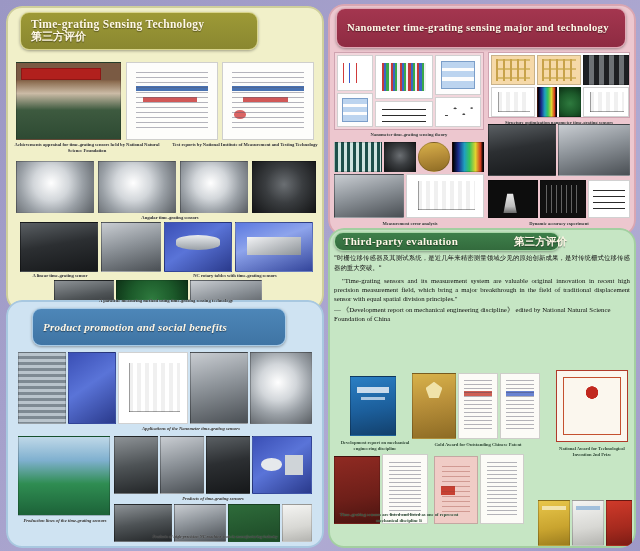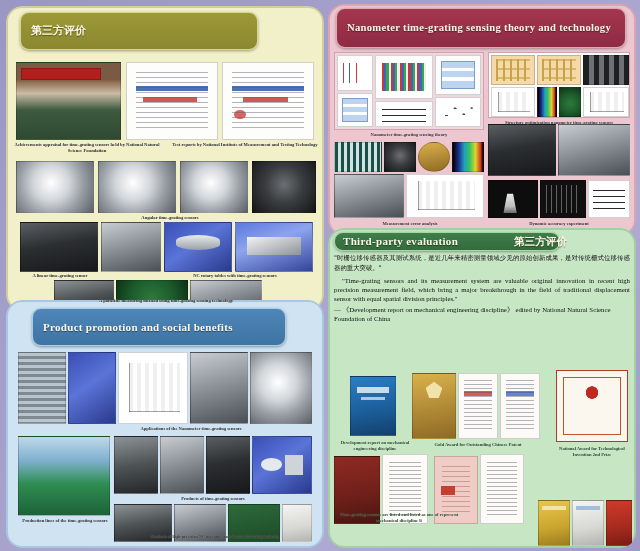--- a/index.html
+++ b/index.html
@@ -155,20 +155,21 @@
   .q-en { font-size:6.8px; line-height:1.34; text-align:justify; margin-top:3px; }
   .q-en2 { font-size:6.8px; line-height:1.34; margin-top:1px; }
 </style>
 </head>
 <body>
 
 <div class="panel" id="p-tl" style="left:6px; top:6px; width:318px; height:305px;">
   <div class="panel-inner"></div>
 
   <div class="ttl" style="left:14px; top:6px; width:238px; height:38px;">
+    <span class="en" style="font-size:11.5px;">Time-grating  Sensing  Technology</span>
     <span class="cn" style="font-size:11px;">第三方评价</span>
   </div>
 
   <div class="ph tx-meeting" style="left:10px; top:56px; width:105px; height:78px;"></div>
   <div class="ph tx-doc" style="left:120px; top:56px; width:92px; height:78px;">
     <i style="left:10%; top:30%; width:80%; height:7%; background:#1a4fa0; opacity:.8;"></i>
     <i style="left:18%; top:45%; width:60%; height:6%; background:#c02020; opacity:.75;"></i>
   </div>
   <div class="ph tx-doc" style="left:216px; top:56px; width:92px; height:78px;">
     <i style="left:10%; top:30%; width:80%; height:7%; background:#1a4fa0; opacity:.8;"></i>
@@ -195,21 +196,21 @@
   </div>
   <div class="cap" style="left:8px; top:267px; width:92px;">A linear time-grating sensor</div>
   <div class="cap" style="left:146px; top:267px; width:166px;">NC rotary tables with time-grating sensors</div>
 
   <div class="ph tx-mach2" style="left:48px; top:274px; width:60px; height:34px;"></div>
   <div class="ph tx-green-gear" style="left:110px; top:274px; width:72px; height:34px;"></div>
   <div class="ph tx-lab" style="left:184px; top:274px; width:72px; height:34px;"></div>
   <div class="cap" style="left:40px; top:292px; width:240px; z-index:7;">A parasitic measuring method using time-grating sensing technology</div>
 </div>
 
-<div class="panel" id="p-bl" style="left:6px; top:300px; width:318px; height:248px;">
+<div class="panel" id="p-bl" style="left:6px; top:300px; width:318px; height:248px;font-style:italic;">
   <div class="panel-inner"></div>
 
   <div class="ttl" style="left:26px; top:8px; width:254px; height:38px;">
     <span class="en" style="font-size:11px;">Product promotion and social benefits</span>
   </div>
 
   <div class="ph tx-shelf" style="left:12px; top:52px; width:48px; height:72px;"></div>
   <div class="ph tx-blue" style="left:62px; top:52px; width:48px; height:72px;"></div>
   <div class="ph tx-chart" style="left:112px; top:52px; width:70px; height:72px;"></div>
   <div class="ph tx-lab" style="left:184px; top:52px; width:58px; height:72px;"></div>
@@ -232,21 +233,21 @@
   <div class="ph tx-whitebk" style="left:276px; top:204px; width:30px; height:38px;"></div>
   <div class="cap sm" style="left:104px; top:234px; width:210px; z-index:7;">Products of  high-precision NC machine tools in manufacturing industry</div>
 
   <div class="cap" style="left:14px; top:218px; width:90px;">Production lines of the time-grating sensors</div>
 </div>
 
 <div class="panel" id="p-tr" style="left:328px; top:4px; width:308px; height:232px;">
   <div class="panel-inner"></div>
 
   <div class="ttl" style="left:8px; top:4px; width:290px; height:40px;">
-    <span class="en" style="font-size:10.6px;">Nanometer time-grating sensing theory and technology</span>
+    <span class="en" style="font-size:10.6px;">Nanometer time-grating sensing major and technology</span>
 
   </div>
 
   <div class="pink-box" style="left:6px; top:48px; width:150px; height:78px;">
     <div class="ph tx-sine" style="left:2px; top:2px; width:36px; height:36px;"></div>
     <div class="ph tx-flow" style="left:2px; top:40px; width:36px; height:34px;"></div>
     <div class="ph tx-bars" style="left:40px; top:2px; width:58px; height:44px;"></div>
     <div class="ph tx-lines" style="left:40px; top:48px; width:58px; height:26px;"></div>
     <div class="ph tx-flow" style="left:100px; top:2px; width:46px; height:40px;"></div>
     <div class="ph tx-wave" style="left:100px; top:44px; width:46px; height:30px;"></div>

